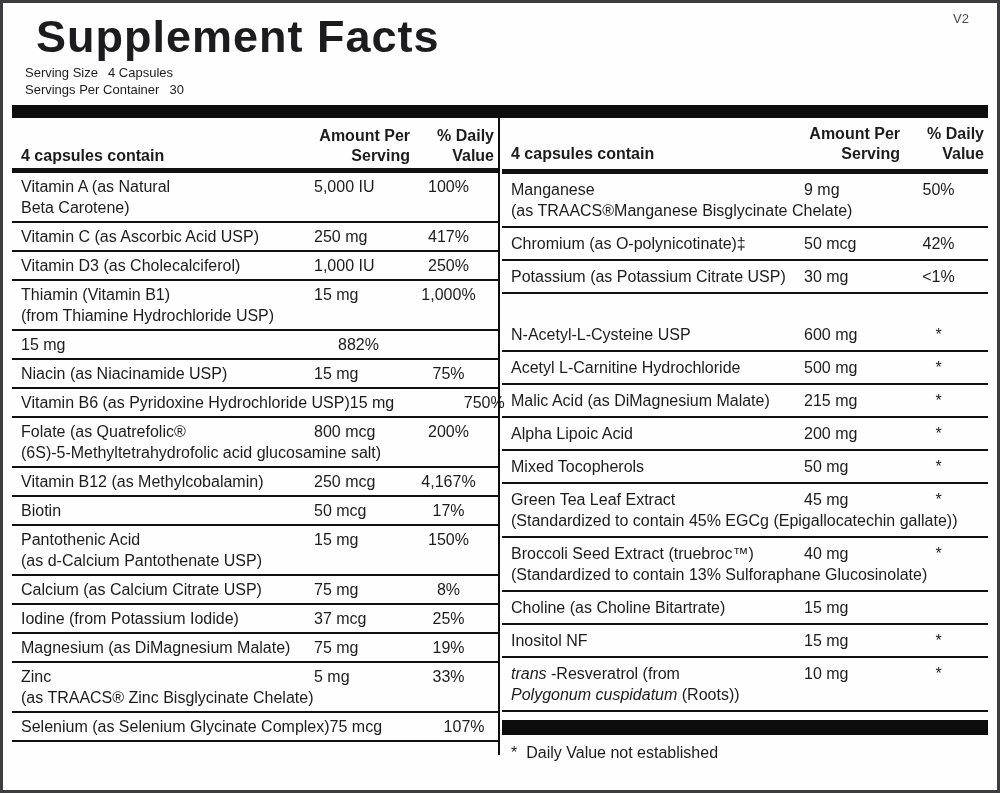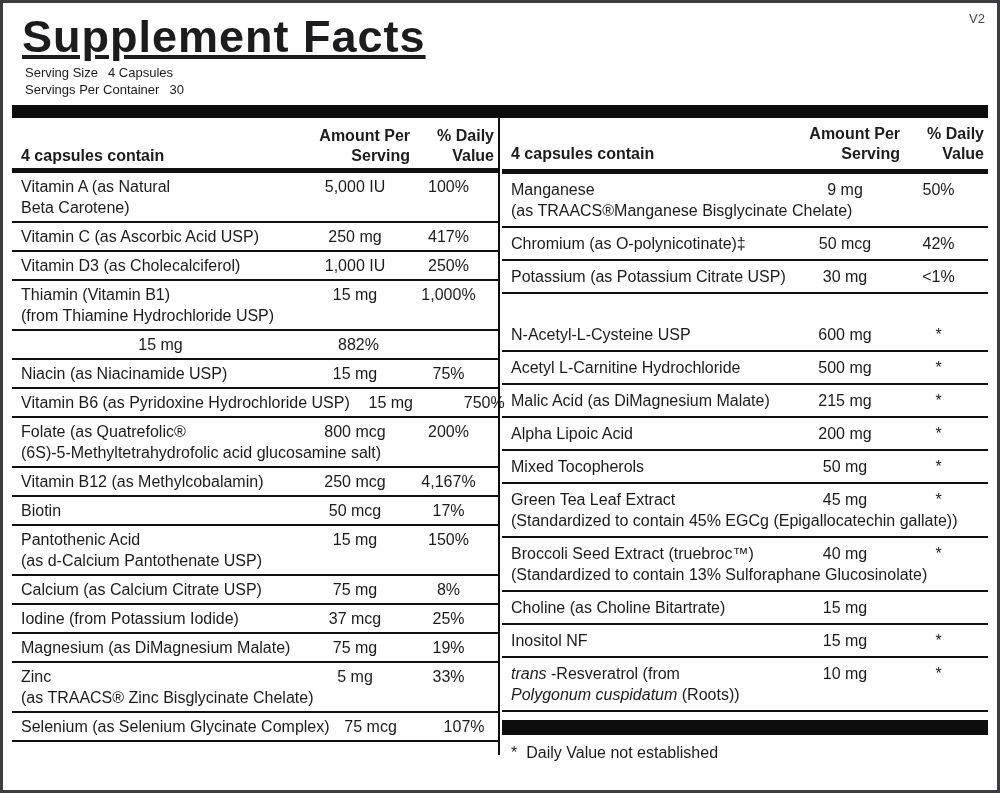--- a/index.html
+++ b/index.html
@@ -8,26 +8,26 @@
     width:1000px; height:793px;
     border:3px solid #3d3d3f;
     background:#fefefe;
     font-family:"Liberation Sans", sans-serif;
     color:#1c1c1e;
     position:relative;
     padding:4px 9px 6px 9px;
     overflow:hidden;
   }
   .version-tag {
-    position:absolute; top:8px; right:12px;
+    position:absolute; top:8px; right:28px;
     font-size:13px; color:#4a4a4c;
   }
   .page-title {
     font-size:45px; font-weight:bold; letter-spacing:1px;
-    margin:6px 0 4px 10px; line-height:1.05;text-decoration:underline;
+    margin:6px 0 4px 24px; line-height:1.05;
   }
   .serving-info { margin:4px 0 6px 13px; font-size:13px; line-height:1.32; }
   .serving-line .sv-label { margin-right:10px; }
   .full-bar { height:13px; background:#0d0d0d; margin:4px 0 0 0; }
   .columns { display:flex; align-items:stretch; height:637px; }
   .col { flex:1 1 0; min-width:0; display:flex; flex-direction:column; }
   .col-right { border-left:2.5px solid #0d0d0d; padding-left:2px; }
   .row {
     display:grid; grid-template-columns:1fr 96px 84px;
     align-items:start;
@@ -36,21 +36,21 @@
     font-size:16px; line-height:1.25;
   }
   .col-right .row { padding-top:6px; padding-bottom:5px; }
   .thead {
     align-items:end; border-bottom:5px solid #101010;
     font-weight:bold; padding-top:8px; padding-bottom:2px;
   }
   .thead .cell-amount, .thead .cell-dv { text-align:right; padding-right:0; }
   .cell-name { white-space:nowrap; }
   .name2 { grid-column:1 / -1; white-space:nowrap; margin-top:1px; }
-  .cell-amount { text-align:center; padding-right:14px; white-space:nowrap; }
+  .cell-amount { text-align:left; padding-right:14px; white-space:nowrap; }
   .cell-dv { text-align:center; padding-right:7px; white-space:nowrap; }
   .section-bar { height:15px; background:#0d0d0d; margin:10px 0 15px 0; }
   .footnote-block { margin-top:auto; }
   .footnote-block .section-bar { margin:8px 0 7px 0; }
   .footnote-text { font-size:16px; padding:2px 0 4px 9px; }
   .fn-sym { margin-right:9px; }
   i { font-style:italic; }
 </style>
 </head>
 <body>

